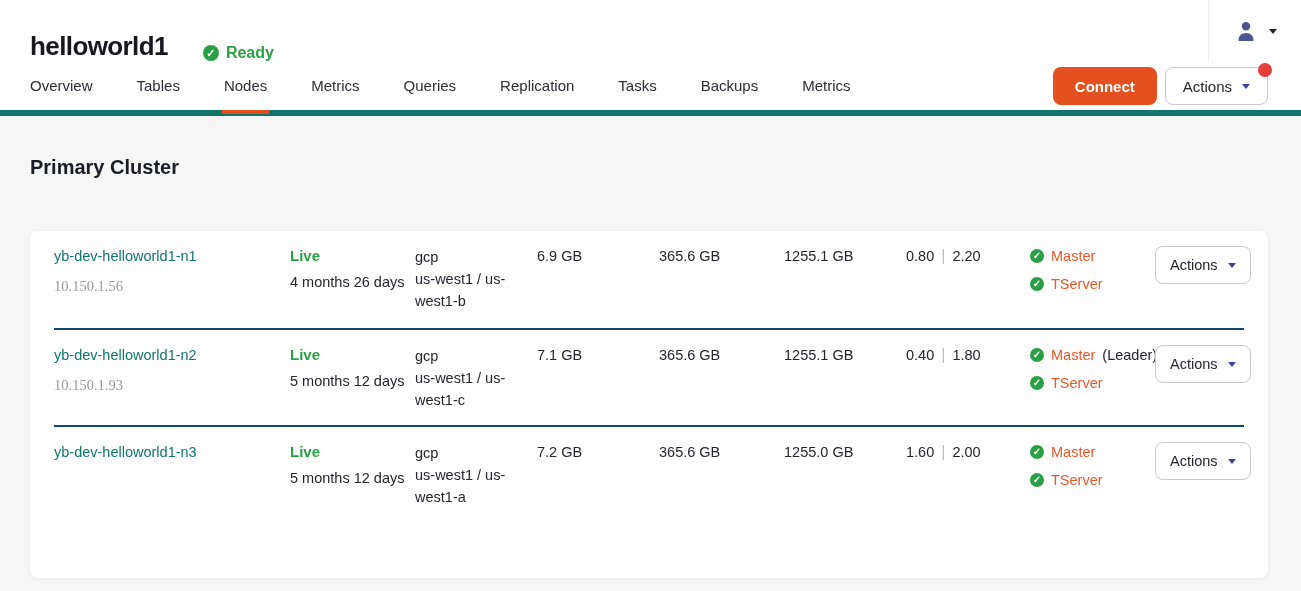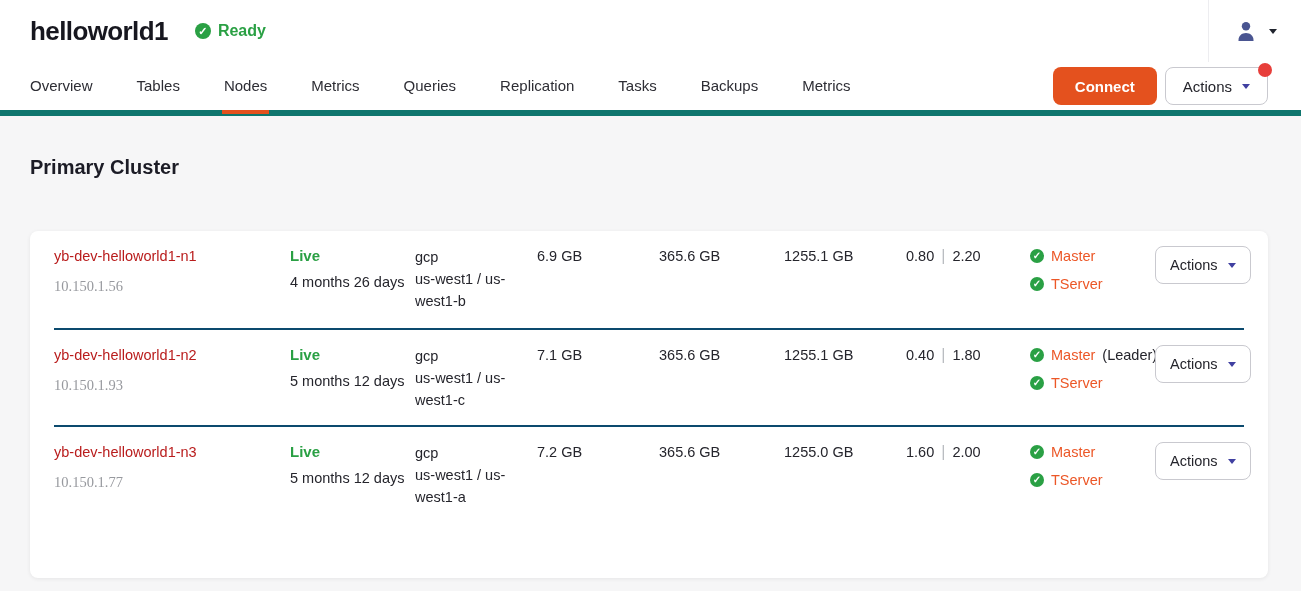--- a/index.html
+++ b/index.html
@@ -4,21 +4,21 @@
 <style>
   * { box-sizing: border-box; }
   html,body { margin:0; padding:0; }
   body {
     width:1301px; height:591px; overflow:hidden;
     font-family:"Liberation Sans", sans-serif;
     background:#ffffff; color:#25252c;
   }
 
   
-  .header { height:62px; display:flex; align-items:center; padding-left:30px; position:relative; background:#fff; }
+  .header { height:62px; display:flex; align-items:flex-end; padding-left:30px; position:relative; background:#fff;gap:8px; }
   .logo { font-size:26px; font-weight:800; letter-spacing:-0.6px; color:#17171f; }
   .ready-badge { display:flex; align-items:center; gap:7px; margin-left:27px; color:#2aa044; font-size:16px; font-weight:600; }
   .check { width:14px; height:14px; border-radius:50%; background:#2aa044; color:#fff;
            display:inline-flex; align-items:center; justify-content:center;
            font-size:10px; font-weight:700; line-height:1; flex:none; }
   .check.lg { width:16px; height:16px; font-size:11px; }
   .user-area { position:absolute; right:0; top:0; height:62px; width:93px;
                border-left:1px solid #ededf0; display:flex; align-items:center;
                justify-content:center; gap:11px; cursor:pointer; }
   .caret { display:inline-block; width:0; height:0;
@@ -51,21 +51,21 @@
           box-shadow:0 1px 4px rgba(0,0,0,.07); }
 
   .t-head, .t-row { display:grid; margin:0 24px;
     grid-template-columns:236px 125px 122px 122px 125px 122px 124px 125px 1fr; }
   .t-head { height:48px; align-items:center; }
   .t-head > div { font-size:11px; font-weight:700; color:#3f3f46; letter-spacing:.3px;
                   white-space:nowrap; overflow:hidden; cursor:pointer; }
   .t-row { height:97px; padding-top:15px; align-items:start; font-size:14.5px; line-height:20px; }
   .t-row + .t-row { border-top:2px solid #0c4a6e; }
 
-  .node-link { color:#b91c1c; text-decoration:none; display:inline-block; cursor:pointer; }
+  .node-link { color:#0f766e; text-decoration:none; display:inline-block; cursor:pointer; }
   .node-ip { color:#97999e; margin-top:10px;font-family:Liberation Serif, serif; }
   .live { color:#2aa044; font-weight:700; font-size:15px; }
   .uptime { margin-top:6px; white-space:nowrap; }
   .cloud { line-height:22px; }
   .zone { width:112px; }
   .pipe { color:#b9bcc0; margin:0 7px; font-size:16px; }
   .proc-line { display:flex; align-items:center; gap:7px; margin-bottom:8px; }
   .proc-label { color:#ec5727; }
   .proc-note { color:#25252c; }
   .btn-row-actions { height:38px; min-width:90px; background:#fff; border:1px solid #c9c9cf;
@@ -192,21 +192,20 @@
         <button class="btn-row-actions">
           <span>Actions</span>
           <span class="caret"></span>
         </button>
       </div>
     </div>
 
     <div class="t-row">
       <div>
         <a class="node-link">yb-dev-helloworld1-n3</a>
-        <div class="node-ip">10.150.1.77</div>
       </div>
       <div>
         <div class="live">Live</div>
         <div class="uptime">5 months 12 days</div>
       </div>
       <div class="cloud">
         <div>gcp</div>
         <div class="zone">us-west1 / us-west1-a</div>
       </div>
       <div>7.2 GB</div>

